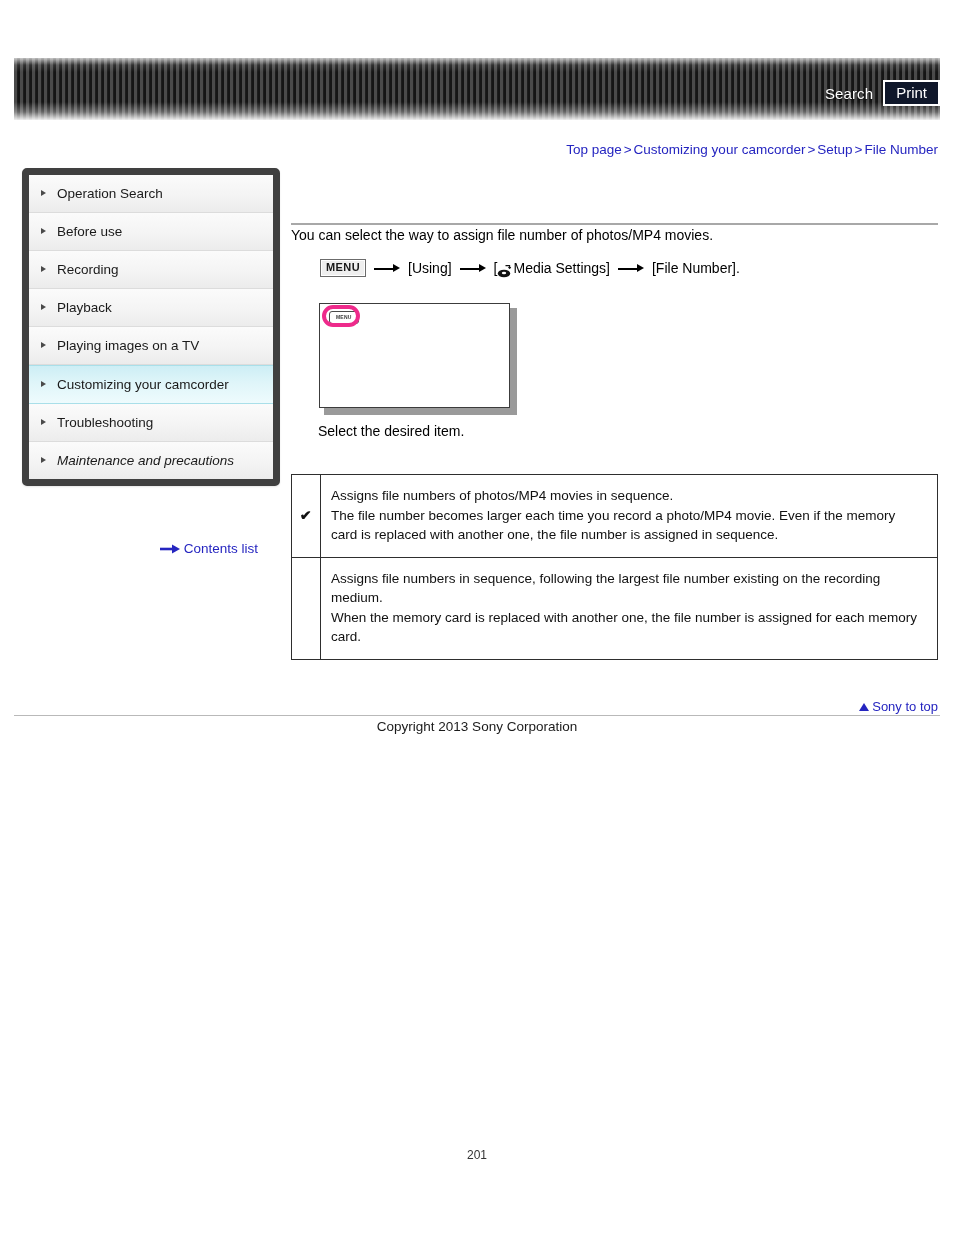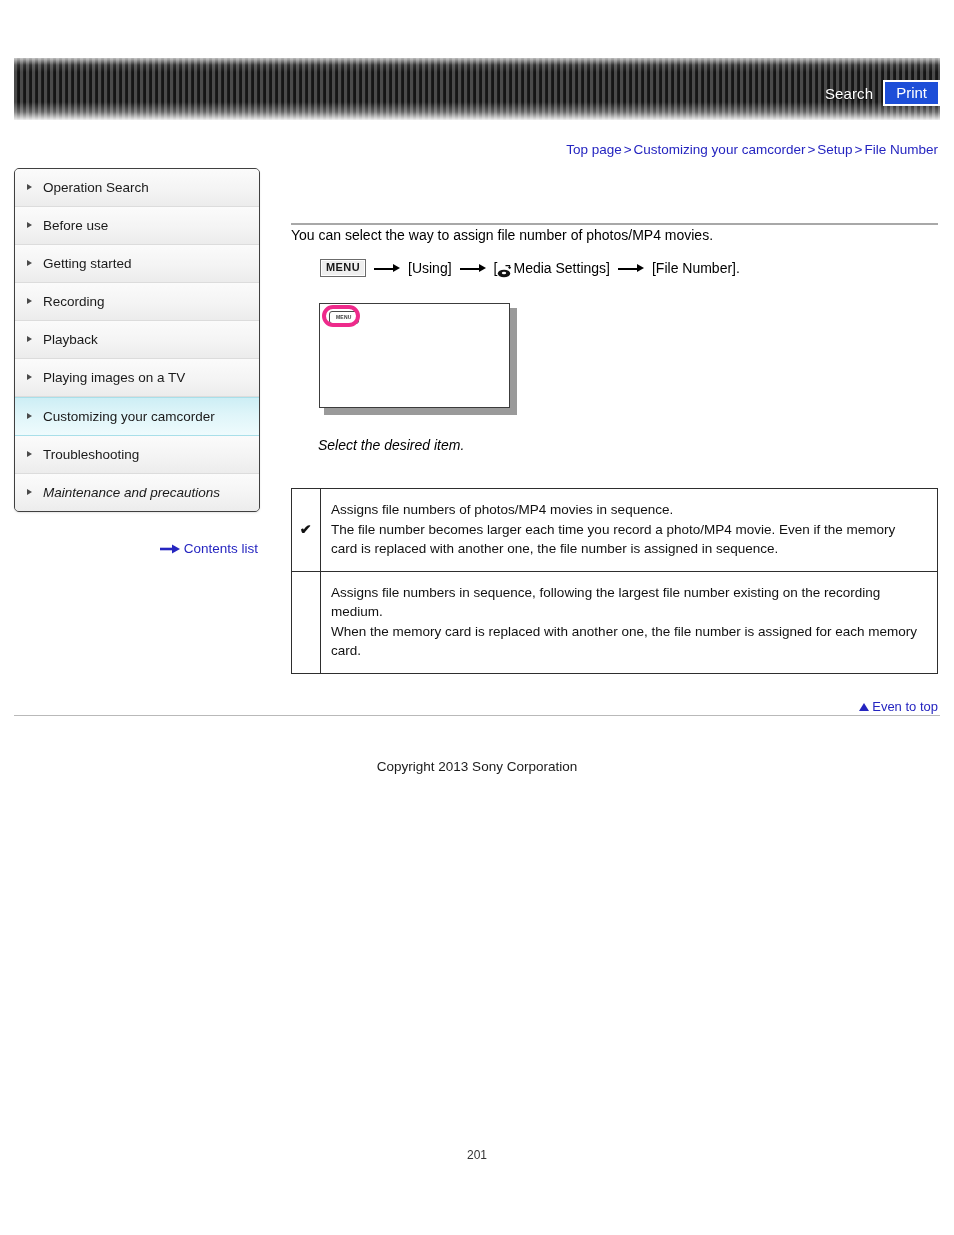--- a/index.html
+++ b/index.html
@@ -48,21 +48,21 @@
     color: #ffffff;
     font-size: 15px;
     letter-spacing: .1px;
     text-shadow: 0 1px 1px rgba(0,0,0,.6);
     cursor: pointer;
   }
   .print-btn {
     color: #ffffff;
     font-size: 15px;
     border: 2px solid #ffffff;
-    background: #1d4ed8;
+    background: #0f172a;
     padding: 2px 11px 3px 11px;
     cursor: pointer;
     line-height: 17px;
   }
 
   
   .breadcrumb {
     position: absolute;
     right: 16px;
     top: 142px;
@@ -73,24 +73,24 @@
   .breadcrumb a {
     color: #2525c0;
     text-decoration: none;
     cursor: pointer;
   }
   .breadcrumb .sep { color: #2525c0; padding: 0 2px; }
 
   
   .sidebar {
     position: absolute;
-    left: 14px;
+    left: 22px;
     top: 168px;
     width: 244px;
-    border: 1px solid #404040;
+    border: 7px solid #404040;
     border-radius: 5px;
     background: #a3a3a3;
     box-shadow: 0 1px 2px rgba(0,0,0,.10);
     overflow: hidden;
   }
   .nav-item {
     position: relative;
     display: flex;
     align-items: flex-start;
     padding: 9px 10px 9px 12px;
@@ -251,25 +251,24 @@
     position: absolute;
     left: 2px;
     top: 1px;
     width: 38px;
     height: 22px;
     border: 4px solid #ee2a8b;
     border-radius: 11px;
     box-sizing: border-box;
   }
   .select-caption {
-    margin-top: 22px;
+    margin-top: 8px;
     margin-left: 27px;
     font-size: 14px;
     color: #000;
-    font-style: italic;
   }
 
   
   .options-table {
     margin-top: 35px;
     width: 647px;
     border-collapse: collapse;
     border: 1px solid #2e2e2e;
     table-layout: fixed;
   }
@@ -324,21 +323,20 @@
     border-top: 1px solid #b9b9b9;
   }
   .copyright {
     position: absolute;
     left: 0;
     top: 719px;
     width: 954px;
     text-align: center;
     font-size: 13.5px;
     color: #1a1a1a;
-    margin-top: 40px;
   }
   .page-number {
     position: absolute;
     left: 0;
     top: 1148px;
     width: 954px;
     text-align: center;
     font-size: 12px;
     color: #333;
   }
@@ -358,24 +356,20 @@
 </div>
 
 <div class="sidebar">
   <div class="nav-item">
     <span class="nav-bullet"></span>
     <span class="nav-label">Operation Search</span>
   </div>
   <div class="nav-item">
     <span class="nav-bullet"></span>
     <span class="nav-label">Before use</span>
-  </div>
-  <div class="nav-item">
-    <span class="nav-bullet"></span>
-    <span class="nav-label">Getting started</span>
   </div>
   <div class="nav-item">
     <span class="nav-bullet"></span>
     <span class="nav-label">Recording</span>
   </div>
   <div class="nav-item">
     <span class="nav-bullet"></span>
     <span class="nav-label">Playback</span>
   </div>
   <div class="nav-item">
@@ -459,17 +453,17 @@
           <span>Assigns file numbers in sequence, following the largest file number existing on the recording medium.</span><br>
           <span>When the memory card is replaced with another one, the file number is assigned for each memory card.</span>
         </td>
       </tr>
     </tbody>
   </table>
 
 </div>
 
 <div class="back-to-top">
-  <span class="back-arrow"></span><span>Even to top</span>
+  <span class="back-arrow"></span><span>Sony to top</span>
 </div>
 <div class="footer-rule"></div>
 <div class="copyright">Copyright 2013 Sony Corporation</div>
 <div class="page-number">201</div>
 
 </body></html>

